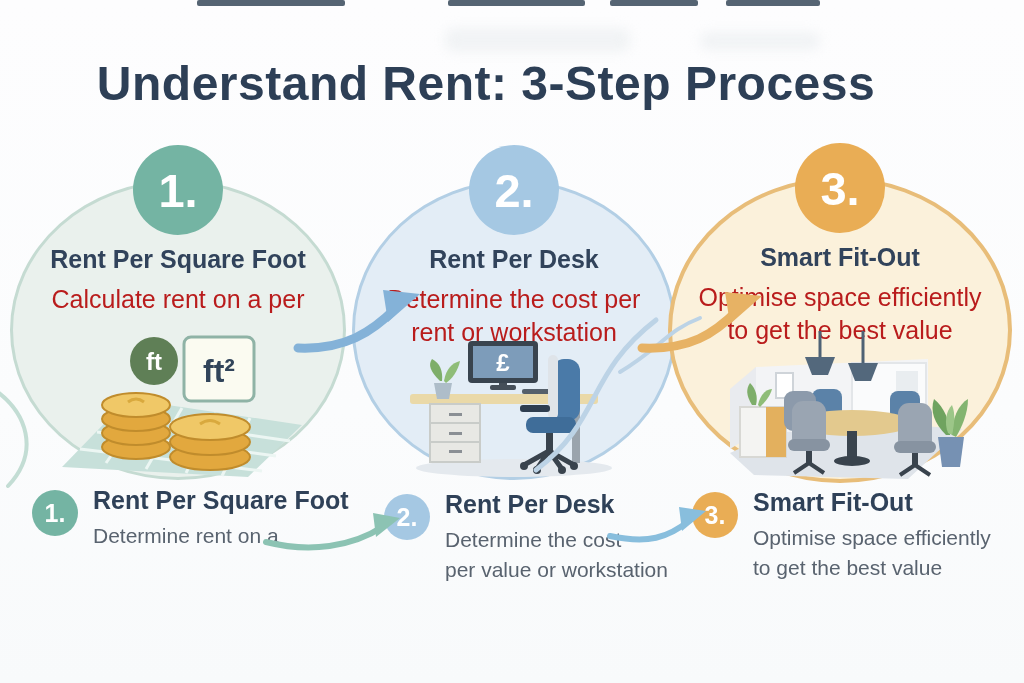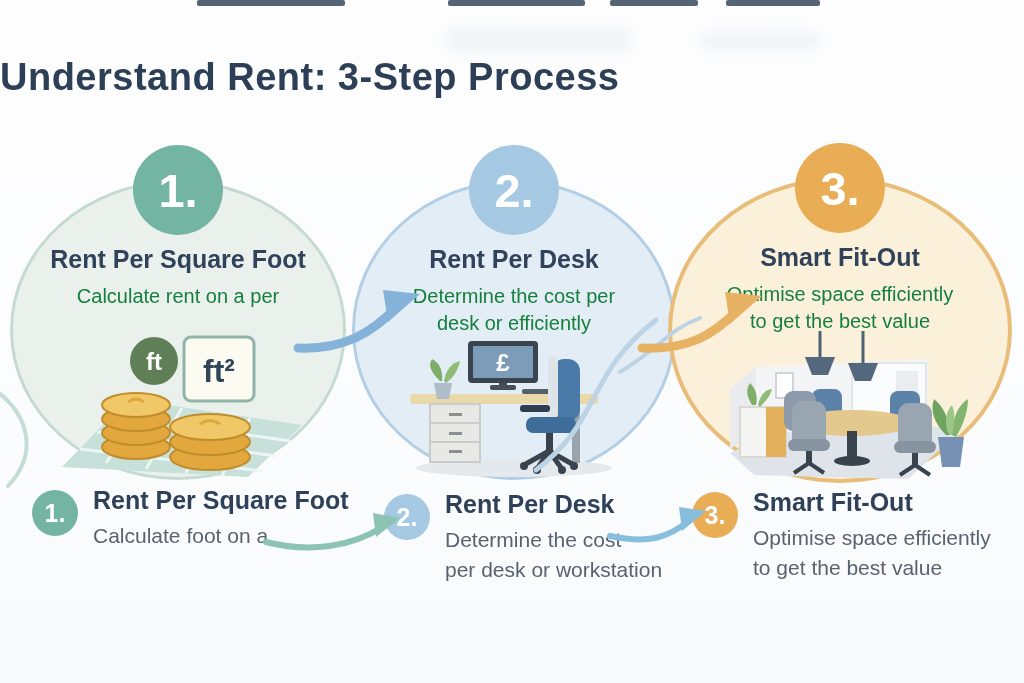--- a/index.html
+++ b/index.html
@@ -4,39 +4,39 @@
 <style>
   html,body{margin:0;padding:0;}
   body{font-family:"Liberation Sans","DejaVu Sans",sans-serif;background:#ffffff;}
   .canvas{position:relative;width:1024px;height:683px;overflow:hidden;
           background:linear-gradient(180deg,#fdfdfe 0%,#fbfcfd 60%,#f8fafb 100%);}
 
   
   .ghost-seg{position:absolute;top:0;height:6px;background:#435364;opacity:.9;border-radius:2px;}
   .ghost-blob{position:absolute;background:#edf0f2;filter:blur(6px);opacity:.75;border-radius:8px;}
 
-  .title{position:absolute;top:56px;left:0;width:972px;text-align:left;
-         font-size:38px;font-weight:700;color:#2d3f56;letter-spacing:.5px;}
+  .title{position:absolute;top:56px;left:0;width:972px;text-align:center;
+         font-size:48px;font-weight:700;color:#2d3f56;letter-spacing:.5px;}
 
   
   .step-circle{position:absolute;border-radius:50%;box-sizing:border-box;
                display:flex;flex-direction:column;align-items:center;text-align:center;}
   .circle-1{left:10px;top:180px;width:336px;height:300px;background:#eaf1ed;border:3px solid #c5dbd2;}
   .circle-2{left:352px;top:180px;width:324px;height:300px;background:#e3edf6;border:3px solid #b3cfe5;}
   .circle-3{left:668px;top:177px;width:344px;height:306px;background:#fbf1db;border:4px solid #e8bd79;}
 
   .num-badge{position:absolute;left:50%;transform:translateX(-50%);top:-38px;
              width:90px;height:90px;border-radius:50%;display:flex;align-items:center;justify-content:center;
              color:#ffffff;font-size:47px;font-weight:700;}
   .badge-teal{background:#74b4a3;}
   .badge-blue{background:#a5c8e3;}
   .badge-orange{background:#e9ad55;}
 
   .step-title{margin-top:62px;font-size:25px;font-weight:700;color:#31435b;}
-  .step-desc{margin-top:9px;font-size:20px;line-height:1.33;color:#15803d;text-align:center;}
+  .step-desc{margin-top:9px;font-size:25px;line-height:1.33;color:#b91c1c;text-align:center;}
 
   .illus{position:absolute;left:50%;transform:translateX(-50%);bottom:-2px;}
 
   
   .overlay{position:absolute;left:0;top:0;width:1024px;height:683px;pointer-events:none;z-index:4;}
 
   
   .summary-item{position:absolute;display:flex;gap:15px;align-items:flex-start;}
   .sum-badge{flex:0 0 auto;width:46px;height:46px;border-radius:50%;margin-top:4px;
              display:flex;align-items:center;justify-content:center;color:#fff;font-size:25px;font-weight:700;}
@@ -114,21 +114,21 @@
     </svg>
   </div>
 
   <div class="step-circle circle-2">
     <div class="num-badge badge-blue">
       <span>2.</span>
     </div>
     <div class="step-title">Rent Per Desk</div>
     <div class="step-desc">
       <div>Determine the cost per</div>
-      <div>desk or efficiently</div>
+      <div>rent or workstation</div>
     </div>
     <svg class="illus" width="240" height="150" viewBox="0 0 240 150">
       <ellipse cx="120" cy="139" rx="98" ry="9" fill="#e4e9ee"></ellipse>
 
       <rect x="178" y="74" width="8" height="60" fill="#9aa4ad"></rect>
       <rect x="16" y="65" width="188" height="10" rx="3" fill="#ead9a8"></rect>
 
       <g>
         <rect x="36" y="75" width="50" height="58" fill="#e8e8e4" stroke="#c9ccc9" stroke-width="2"></rect>
         <line x1="36" y1="94" x2="86" y2="94" stroke="#c9ccc9" stroke-width="2"></line>
@@ -257,34 +257,34 @@
     </g>
   </svg>
 
   <div class="summary-item sum-1">
     <div class="sum-badge badge-teal">
       <span>1.</span>
     </div>
     <div>
       <div class="sum-title">Rent Per Square Foot</div>
       <div class="sum-desc">
-        <div>Calculate foot on a</div>
+        <div>Determine rent on a</div>
       </div>
     </div>
   </div>
 
   <div class="summary-item sum-2">
     <div class="sum-badge badge-blue">
       <span>2.</span>
     </div>
     <div>
       <div class="sum-title">Rent Per Desk</div>
       <div class="sum-desc">
         <div>Determine the cost</div>
-        <div>per desk or workstation</div>
+        <div>per value or workstation</div>
       </div>
     </div>
   </div>
 
   <div class="summary-item sum-3">
     <div class="sum-badge badge-orange">
       <span>3.</span>
     </div>
     <div>
       <div class="sum-title">Smart Fit-Out</div>

